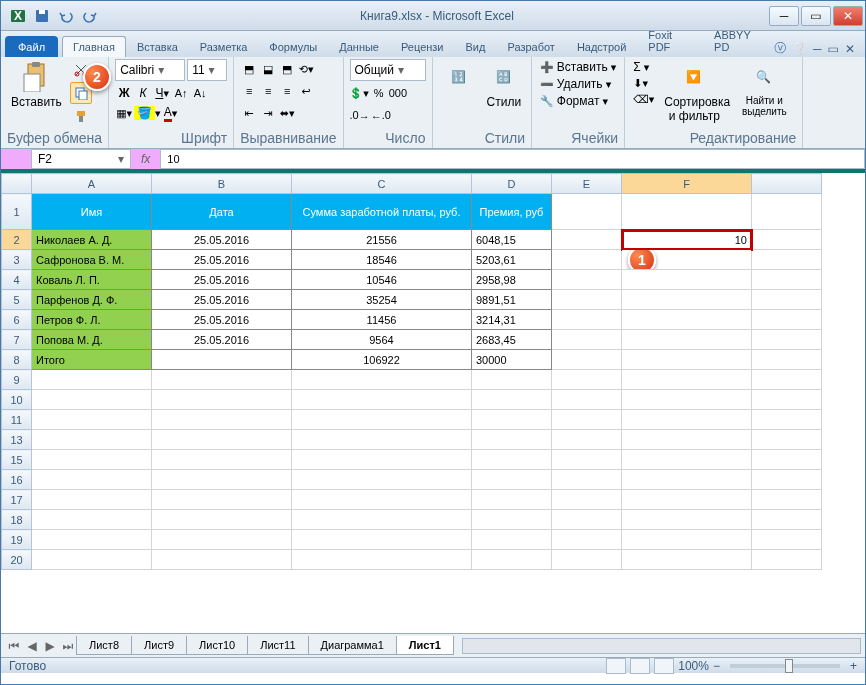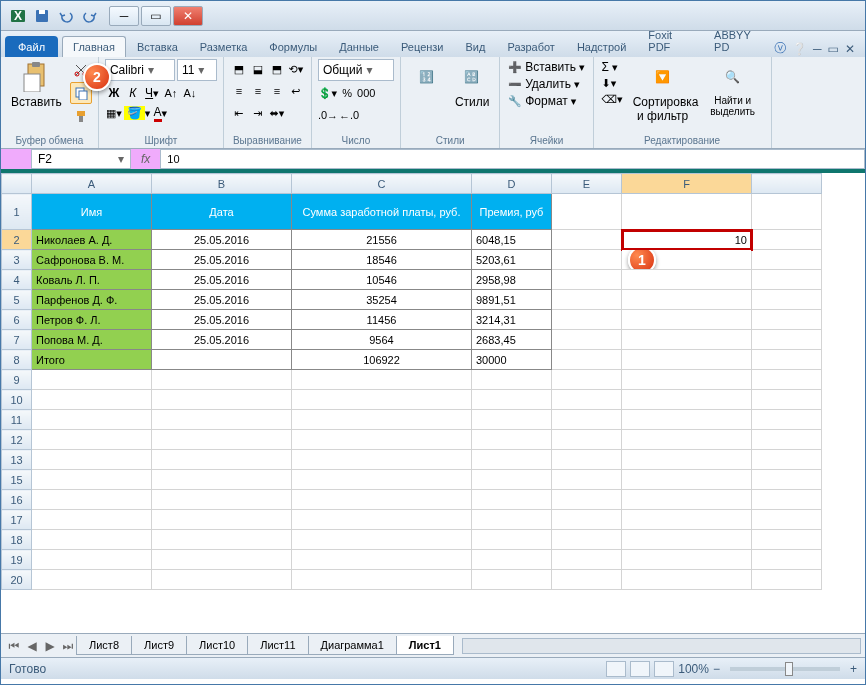--- a/index.html
+++ b/index.html
@@ -14,21 +14,21 @@
 .win-btn.close{background:linear-gradient(#f08070,#d04030);color:#fff}
 .tabbar{height:26px;background:linear-gradient(#e8f0f8,#cfdce9);display:flex;align-items:flex-end;padding:0 4px;gap:0}
 .tab{padding:4px 10px;color:#3b5b7a;cursor:pointer;border:1px solid transparent;border-bottom:none;font-size:11px}
 .tab.file{background:#1a6bbd;color:#fff;border-radius:4px 4px 0 0;margin-right:4px;padding:4px 12px}
 .tab.active{background:#f5f8fb;border-color:#9ab;border-radius:3px 3px 0 0}
 .help-group{margin-left:auto;display:flex;align-items:center;gap:6px;padding-right:6px}
 .help-group span{color:#3b5b7a;cursor:pointer}
 .ribbon{height:92px;background:#ebf0f5;border-bottom:1px solid #9ab;display:flex}
 .rgroup{border-right:1px solid #c0ced9;padding:2px 6px 0;display:flex;flex-direction:column;justify-content:space-between}
 .rgroup-body{display:flex;align-items:flex-start;gap:4px;flex:1}
-.rgroup-label{text-align:center;color:#5b7690;font-size:10px;padding:2px 0}
+.rgroup-label{text-align:right;color:#5b7690;font-size:14px;padding:2px 0}
 .big-btn{display:flex;flex-direction:column;align-items:center;gap:2px;padding:2px 4px;cursor:pointer}
 .big-btn .ic{width:32px;height:32px;display:flex;align-items:center;justify-content:center}
 .small-btns{display:flex;flex-direction:column;gap:1px}
 .sbtn{width:22px;height:22px;display:flex;align-items:center;justify-content:center;cursor:pointer;border-radius:2px}
 .font-row{display:flex;gap:2px;align-items:center;margin-bottom:2px}
 .combo{height:22px;border:1px solid #abc;background:#fff;display:flex;align-items:center;padding:0 4px;font-size:11px}
 .combo .arr{margin-left:4px;color:#666}
 .btn-row{display:flex;gap:1px}
 .rbtn{min-width:18px;height:20px;display:flex;align-items:center;justify-content:center;cursor:pointer;border-radius:2px;font-size:11px}
 .cells-col{display:flex;flex-direction:column;gap:1px}
@@ -52,21 +52,21 @@
 .data-cell{border:1px solid #888!important;text-align:center}
 .data-cell.right{text-align:left}
 .bold-row td{font-weight:normal}
 .sel-cell{outline:3px solid #c20000;outline-offset:-2px;text-align:right;background:#fff}
 .callout{position:absolute;width:28px;height:28px;border-radius:50%;background:radial-gradient(circle at 30% 30%,#ff8a50,#d83010);border:2px solid #fff;box-shadow:0 2px 4px rgba(0,0,0,0.4);display:flex;align-items:center;justify-content:center;color:#fff;font-weight:bold;font-size:14px;z-index:10}
 .sheet-tabs{height:24px;background:#ebf0f5;border-top:1px solid #9ab;display:flex;align-items:center;padding:0 4px;gap:0}
 .nav-arr{width:18px;height:18px;display:flex;align-items:center;justify-content:center;color:#666;cursor:pointer}
 .sheet-tab{padding:3px 12px;border:1px solid #9ab;border-top:none;background:#ebf0f5;font-size:11px;cursor:pointer;margin-left:-1px}
 .sheet-tab.active{background:#fff;font-weight:bold}
 .scroll-h{flex:1;margin-left:8px;height:16px;background:#e0e6ec;border:1px solid #abc;position:relative}
-.statusbar{height:22px;background:linear-gradient(#e8f0f8,#cfdce9);border-top:1px solid #9ab;display:flex;align-items:center;padding:0 8px;font-size:11px;color:#3b5b7a}
+.statusbar{height:16px;background:linear-gradient(#e8f0f8,#cfdce9);border-top:1px solid #9ab;display:flex;align-items:center;padding:0 8px;font-size:11px;color:#3b5b7a}
 .status-right{margin-left:auto;display:flex;align-items:center;gap:4px}
 .view-btn{width:20px;height:16px;border:1px solid #abc;background:#f0f5fa;cursor:pointer}
 .zoom-slider{width:110px;height:4px;background:#c0ced9;position:relative;margin:0 6px}
 .zoom-thumb{position:absolute;width:8px;height:14px;background:#f0f5fa;border:1px solid #888;top:-5px;left:50%}
 </style>
 </head>
 <body>
 
 <div class="window">
 
@@ -88,20 +88,21 @@
           <svg width="14" height="14">
             <path d="M11 4 A5 5 0 1 1 3 7 M3 7 L1 4 M3 7 L6 6" stroke="#3b72b5" fill="none" stroke-width="1.5"></path>
           </svg>
         </div>
       <div class="qat-icon">
           <svg width="14" height="14">
             <path d="M3 4 A5 5 0 1 0 11 7 M11 7 L13 4 M11 7 L8 6" stroke="#3b72b5" fill="none" stroke-width="1.5"></path>
           </svg>
         </div>
     </div>
+    <div class="title-text">Книга9.xlsx - Microsoft Excel</div>
     <div class="win-controls">
       <div class="win-btn">─</div>
       <div class="win-btn">▭</div>
       <div class="win-btn close">✕</div>
     </div>
   </div>
 
   <div class="tabbar">
     <div class="tab file">Файл</div>
     <div class="tab active">Главная</div>
@@ -419,30 +420,20 @@
             <th class="rowhdr">11</th>
             <td></td>
             <td></td>
             <td></td>
             <td></td>
             <td></td>
             <td></td>
             <td></td>
           </tr>
       <tr>
-            <th class="rowhdr">12</th>
-            <td></td>
-            <td></td>
-            <td></td>
-            <td></td>
-            <td></td>
-            <td></td>
-            <td></td>
-          </tr>
-      <tr>
             <th class="rowhdr">13</th>
             <td></td>
             <td></td>
             <td></td>
             <td></td>
             <td></td>
             <td></td>
             <td></td>
           </tr>
       <tr>

